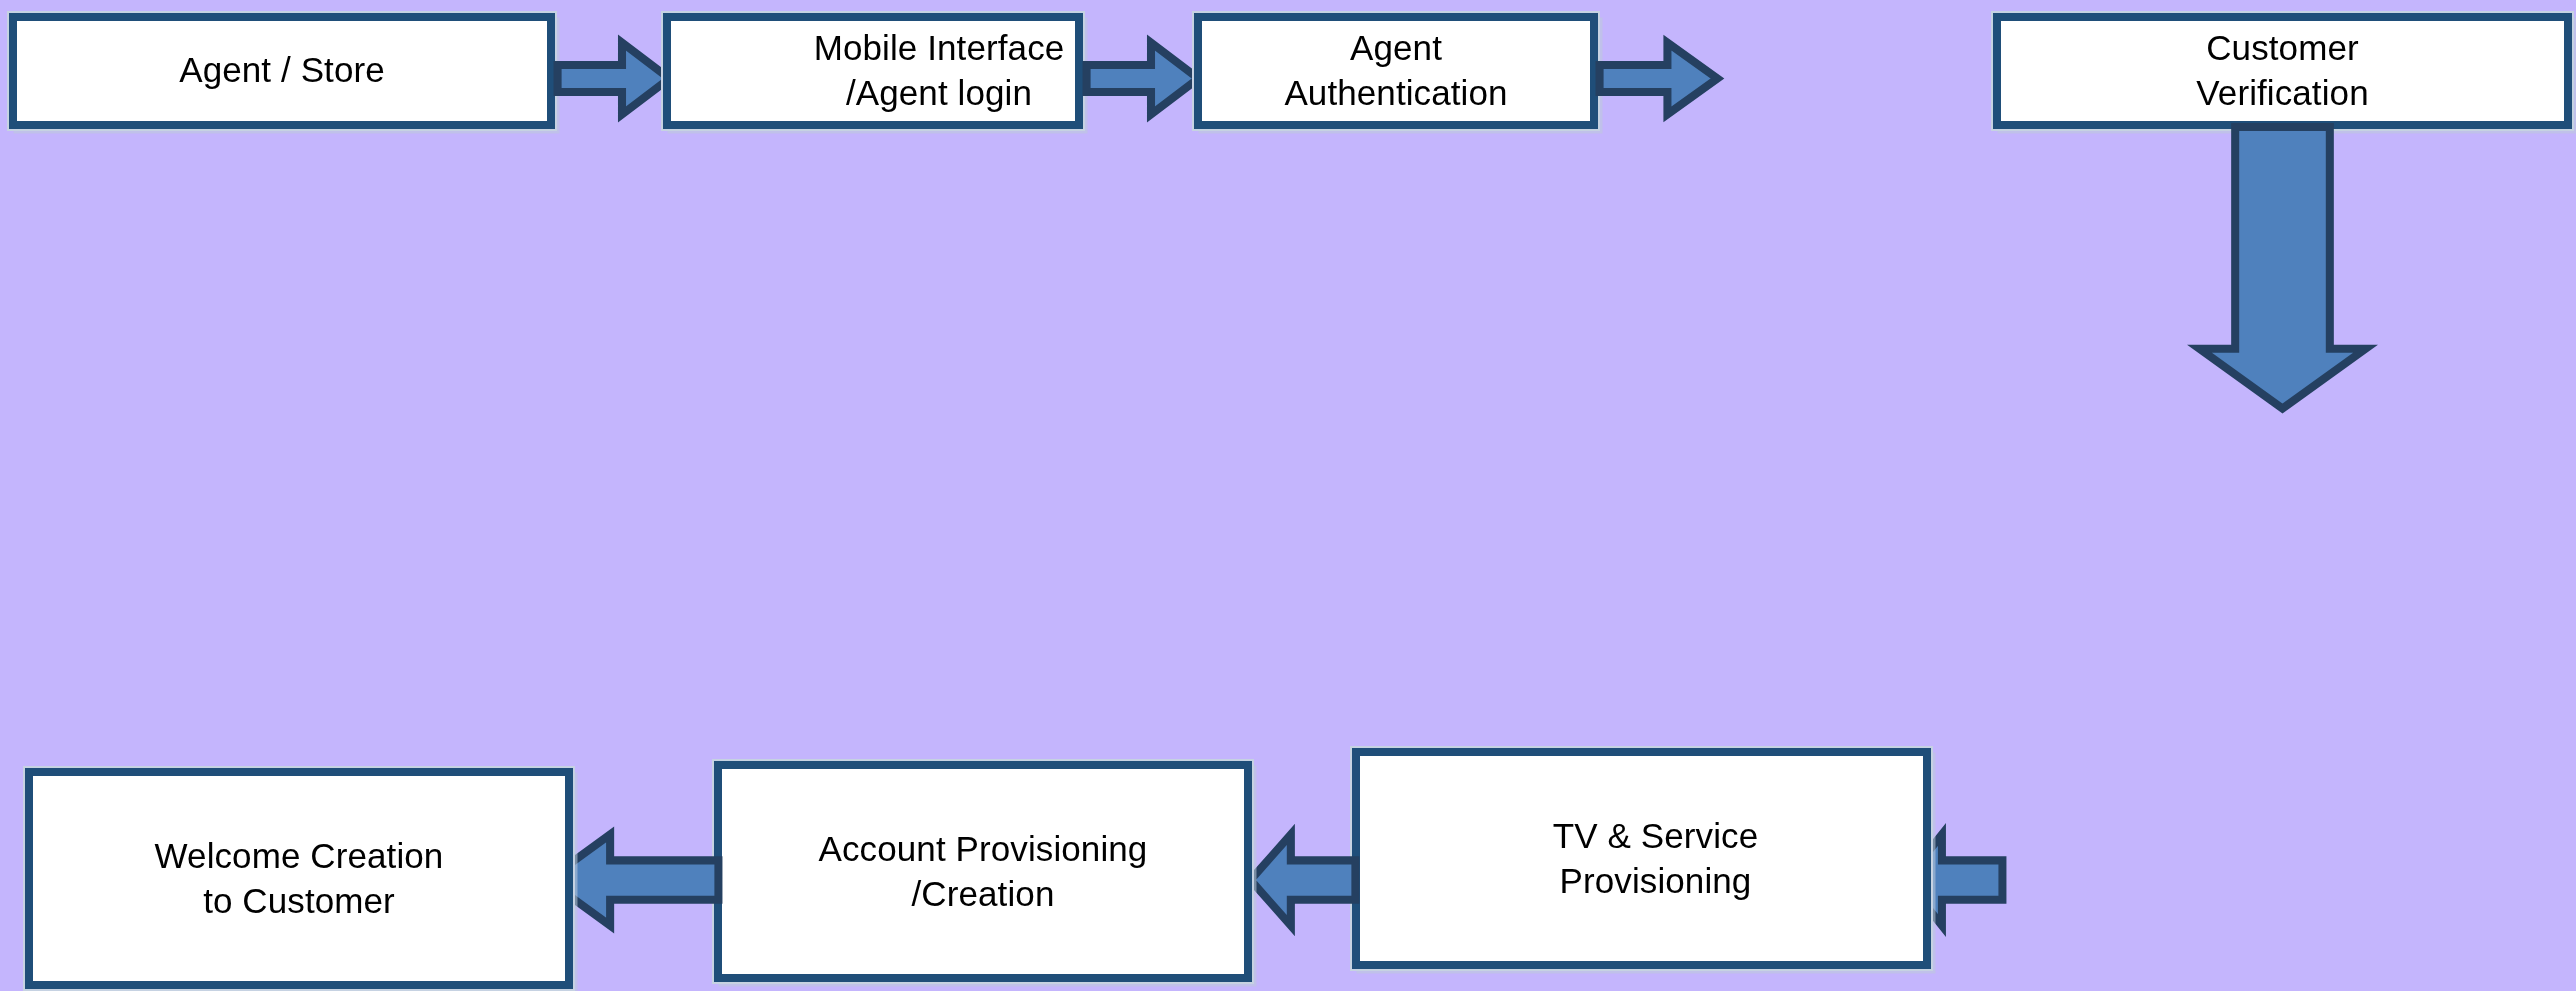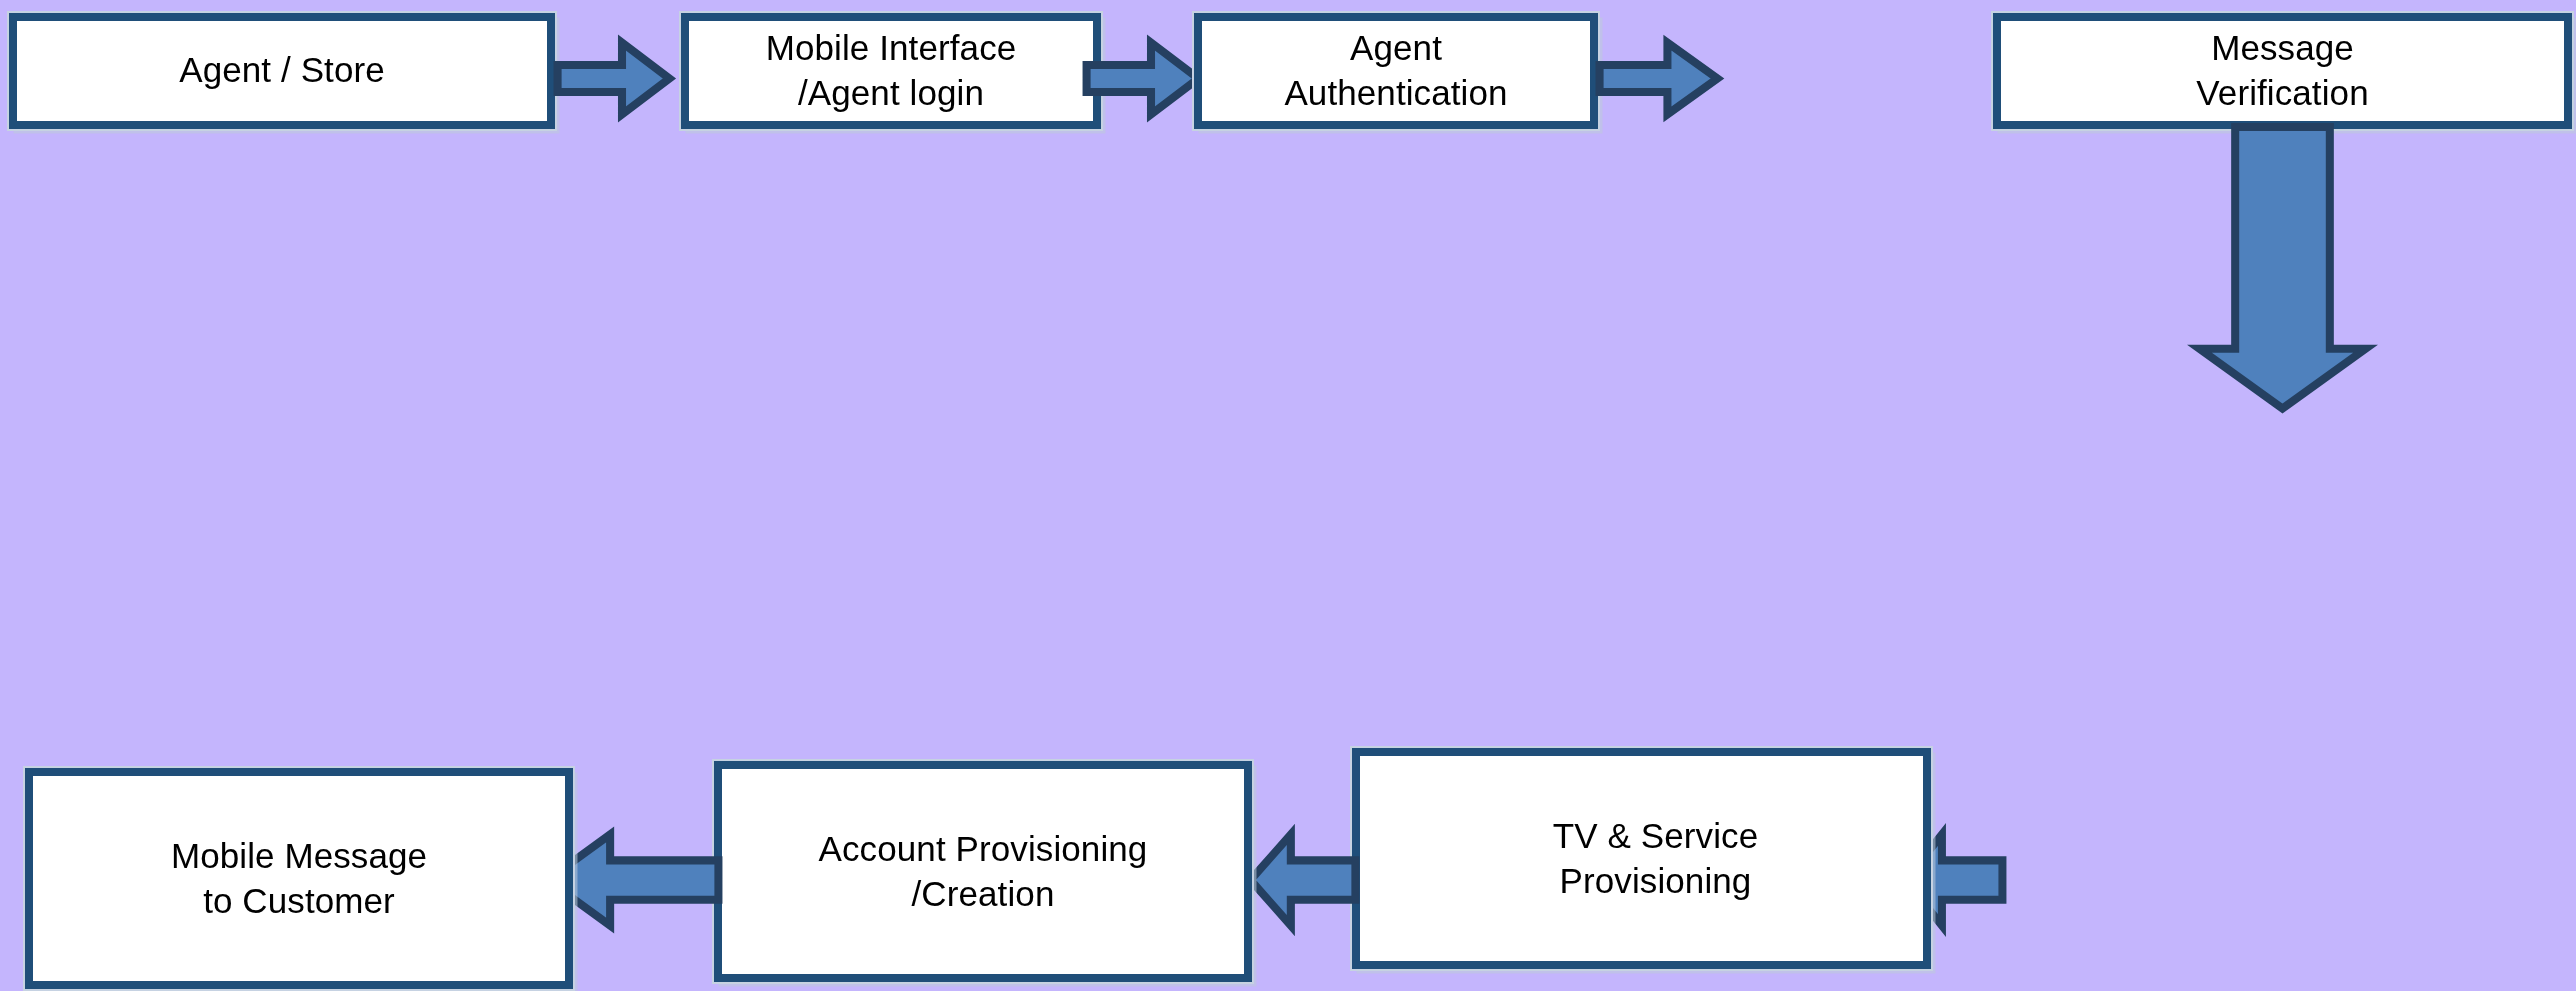--- a/index.html
+++ b/index.html
@@ -58,21 +58,21 @@
   <div class="node" style="left:9px; top:12.5px; width:546px; height:116px;">
     <span class="label">Agent / Store</span>
   </div>
 
   <div class="arrow" style="left:554px; top:39px; width:119px; height:79px;">
     <svg viewBox="0 0 133 88" preserveAspectRatio="none">
       <polygon points="4,29 76,29 76,4 129,44 76,84 76,59 4,59" fill="#4F81BD" stroke="#254061" stroke-width="9" stroke-linejoin="miter"></polygon>
     </svg>
   </div>
 
-  <div class="node" style="left:681px; top:12.5px; width:420px; height:116px;">
+  <div class="node" style="left:663px; top:12.5px; width:420px; height:116px;justify-content:flex-end;">
     <span class="label">Mobile Interface
 /Agent login</span>
   </div>
 
   <div class="arrow" style="left:1083px; top:39px; width:119px; height:79px;">
     <svg viewBox="0 0 133 88" preserveAspectRatio="none">
       <polygon points="4,29 76,29 76,4 129,44 76,84 76,59 4,59" fill="#4F81BD" stroke="#254061" stroke-width="9" stroke-linejoin="miter"></polygon>
     </svg>
   </div>
 
@@ -81,21 +81,21 @@
 Authentication</span>
   </div>
 
   <div class="arrow" style="left:1596px; top:39px; width:125px; height:79px;">
     <svg viewBox="0 0 140 88" preserveAspectRatio="none">
       <polygon points="4,29 80,29 80,4 136,44 80,84 80,59 4,59" fill="#4F81BD" stroke="#254061" stroke-width="9" stroke-linejoin="miter"></polygon>
     </svg>
   </div>
 
   <div class="node" style="left:1993px; top:12.5px; width:579px; height:116px;">
-    <span class="label">Message
+    <span class="label">Customer
 Verification</span>
   </div>
 
   <div class="arrow" style="left:2195px; top:127px; width:175px; height:286px;">
     <svg viewBox="0 0 196 320" preserveAspectRatio="none">
       <polygon points="45,0 151,0 151,248 191,248 98,315 5,248 45,248" fill="#4F81BD" stroke="#254061" stroke-width="9" stroke-linejoin="miter"></polygon>
     </svg>
   </div>
 
 
@@ -121,18 +121,18 @@
 /Creation</span>
   </div>
 
   <div class="arrow" style="left:543px; top:830px; width:179px; height:100px;">
     <svg viewBox="0 0 200 112" preserveAspectRatio="none">
       <polygon points="196,34 75,34 75,5 5,56 75,107 75,78 196,78" fill="#4F81BD" stroke="#254061" stroke-width="9" stroke-linejoin="miter"></polygon>
     </svg>
   </div>
 
   <div class="node" style="left:25px; top:768px; width:548px; height:221px;">
-    <span class="label">Mobile Message
+    <span class="label">Welcome Creation
 to Customer</span>
   </div>
 
 </div>
 
 
 </body></html>

